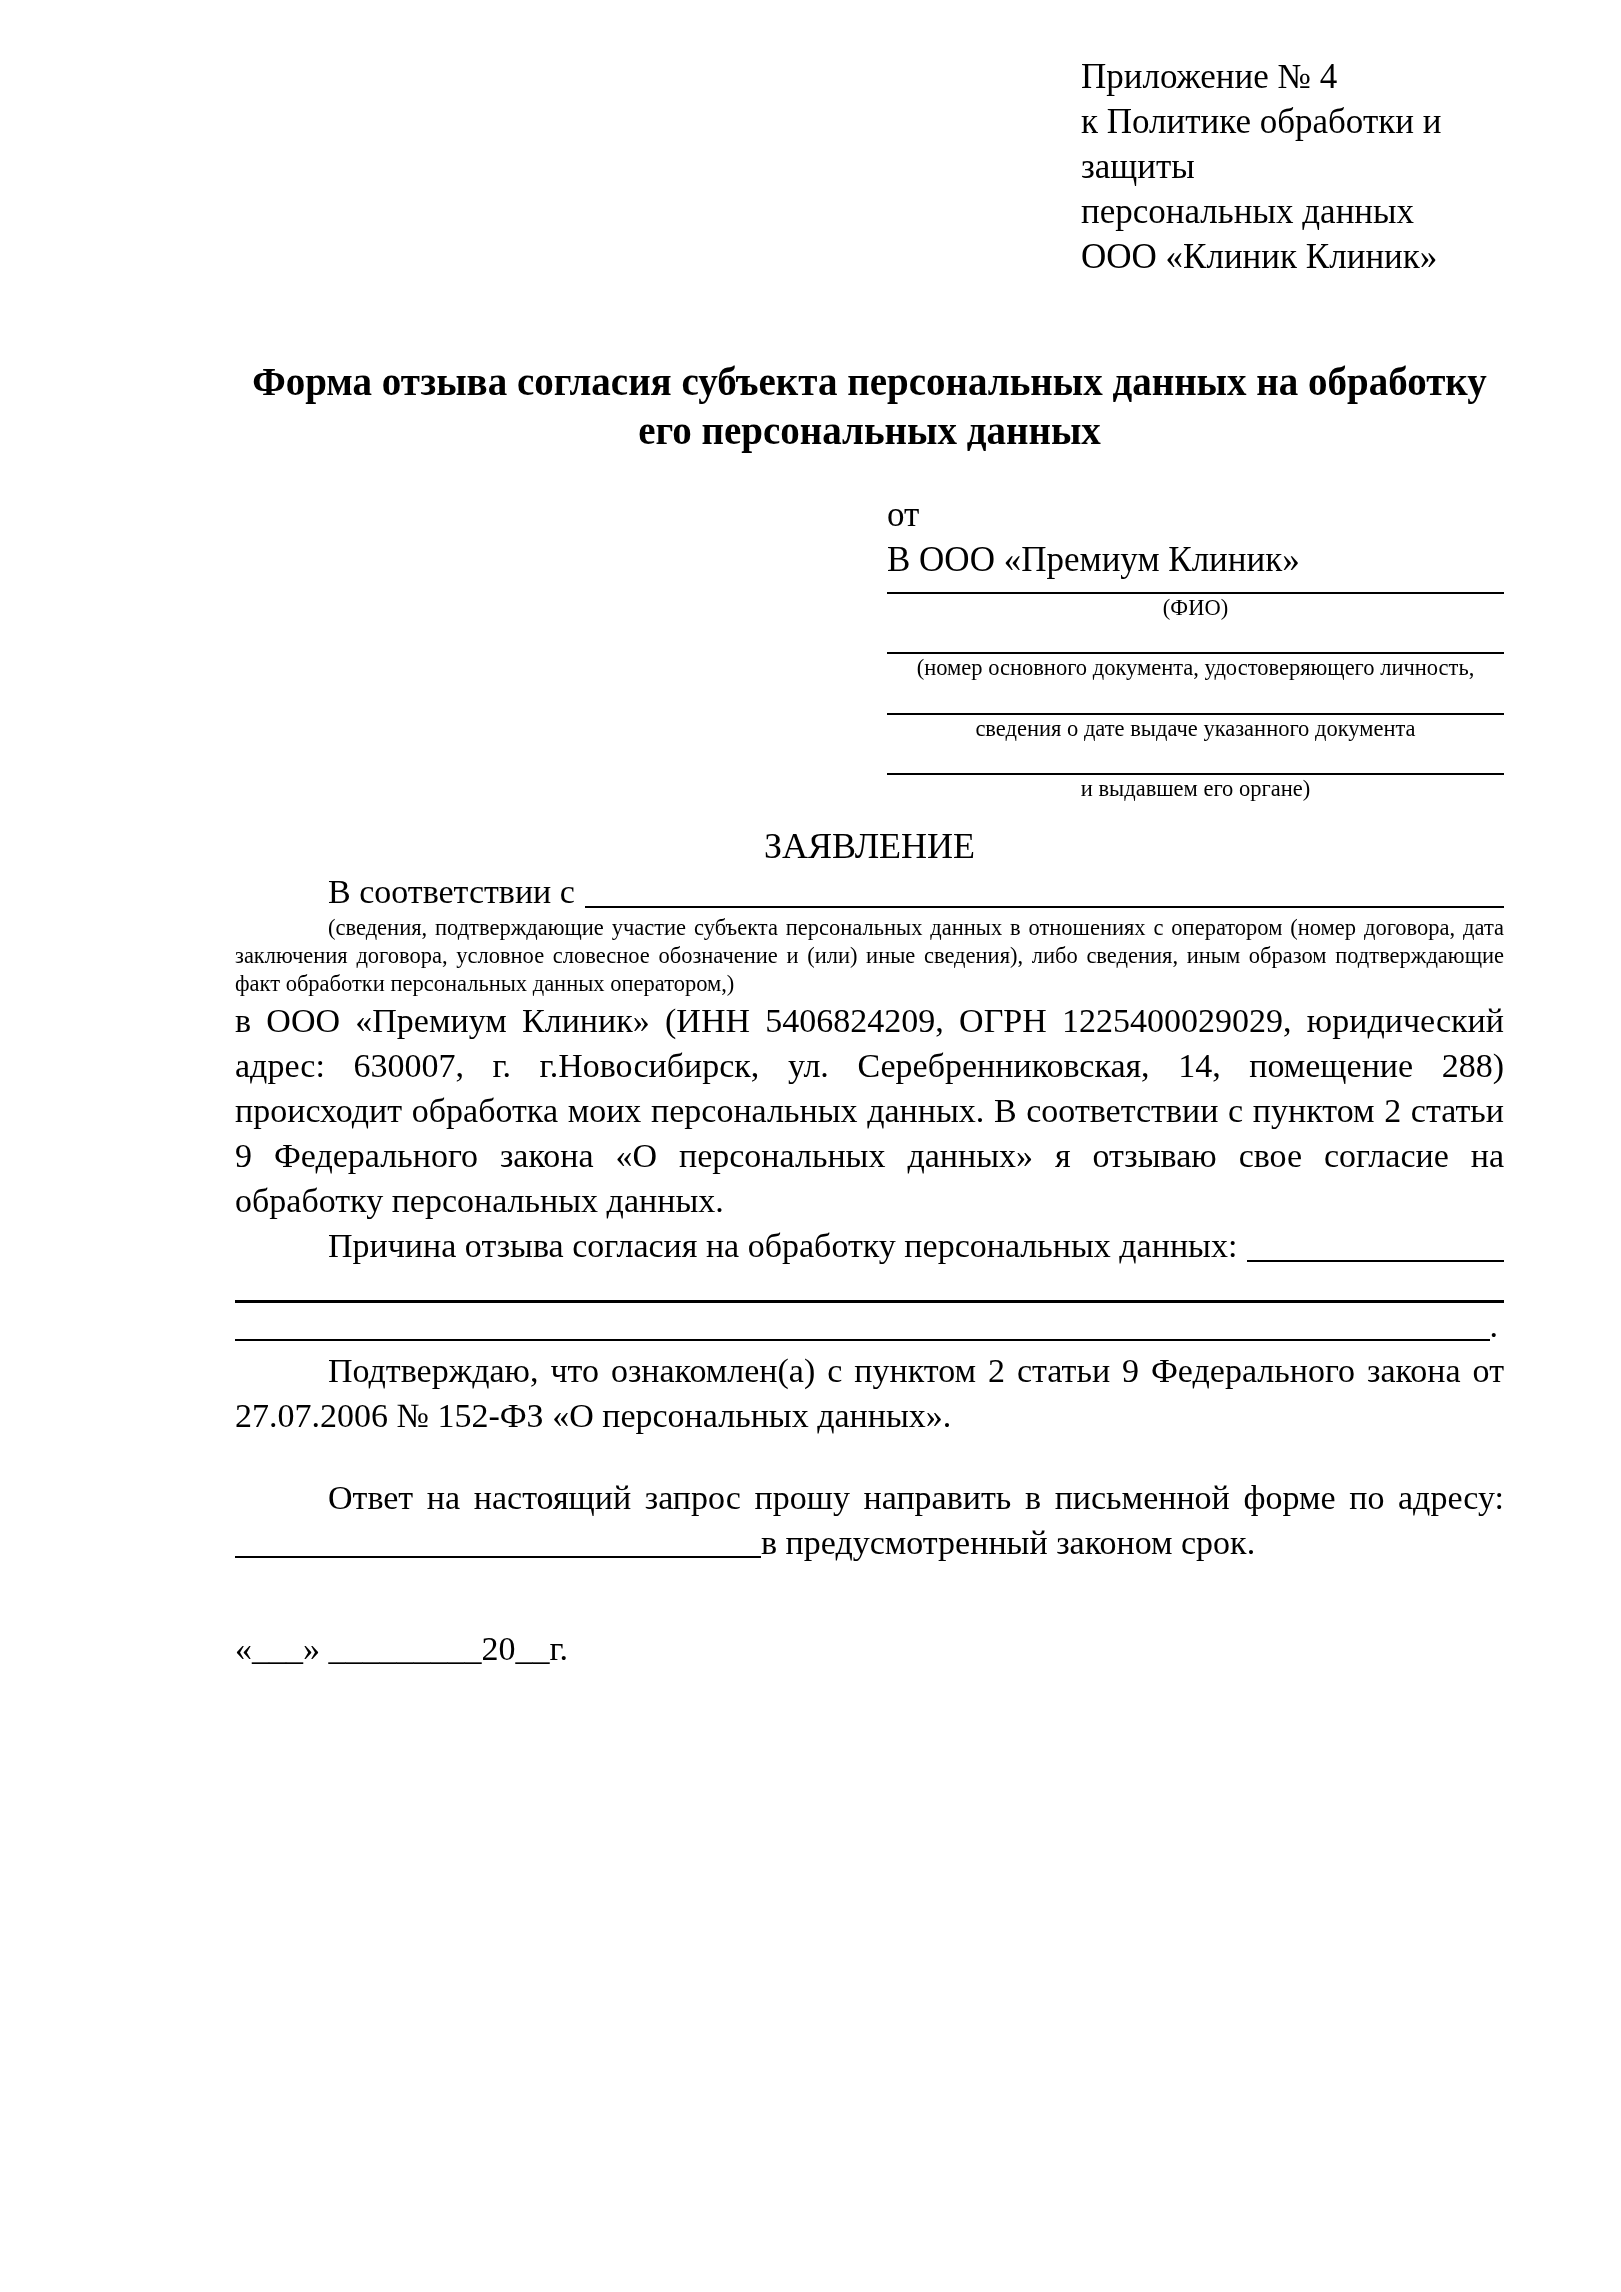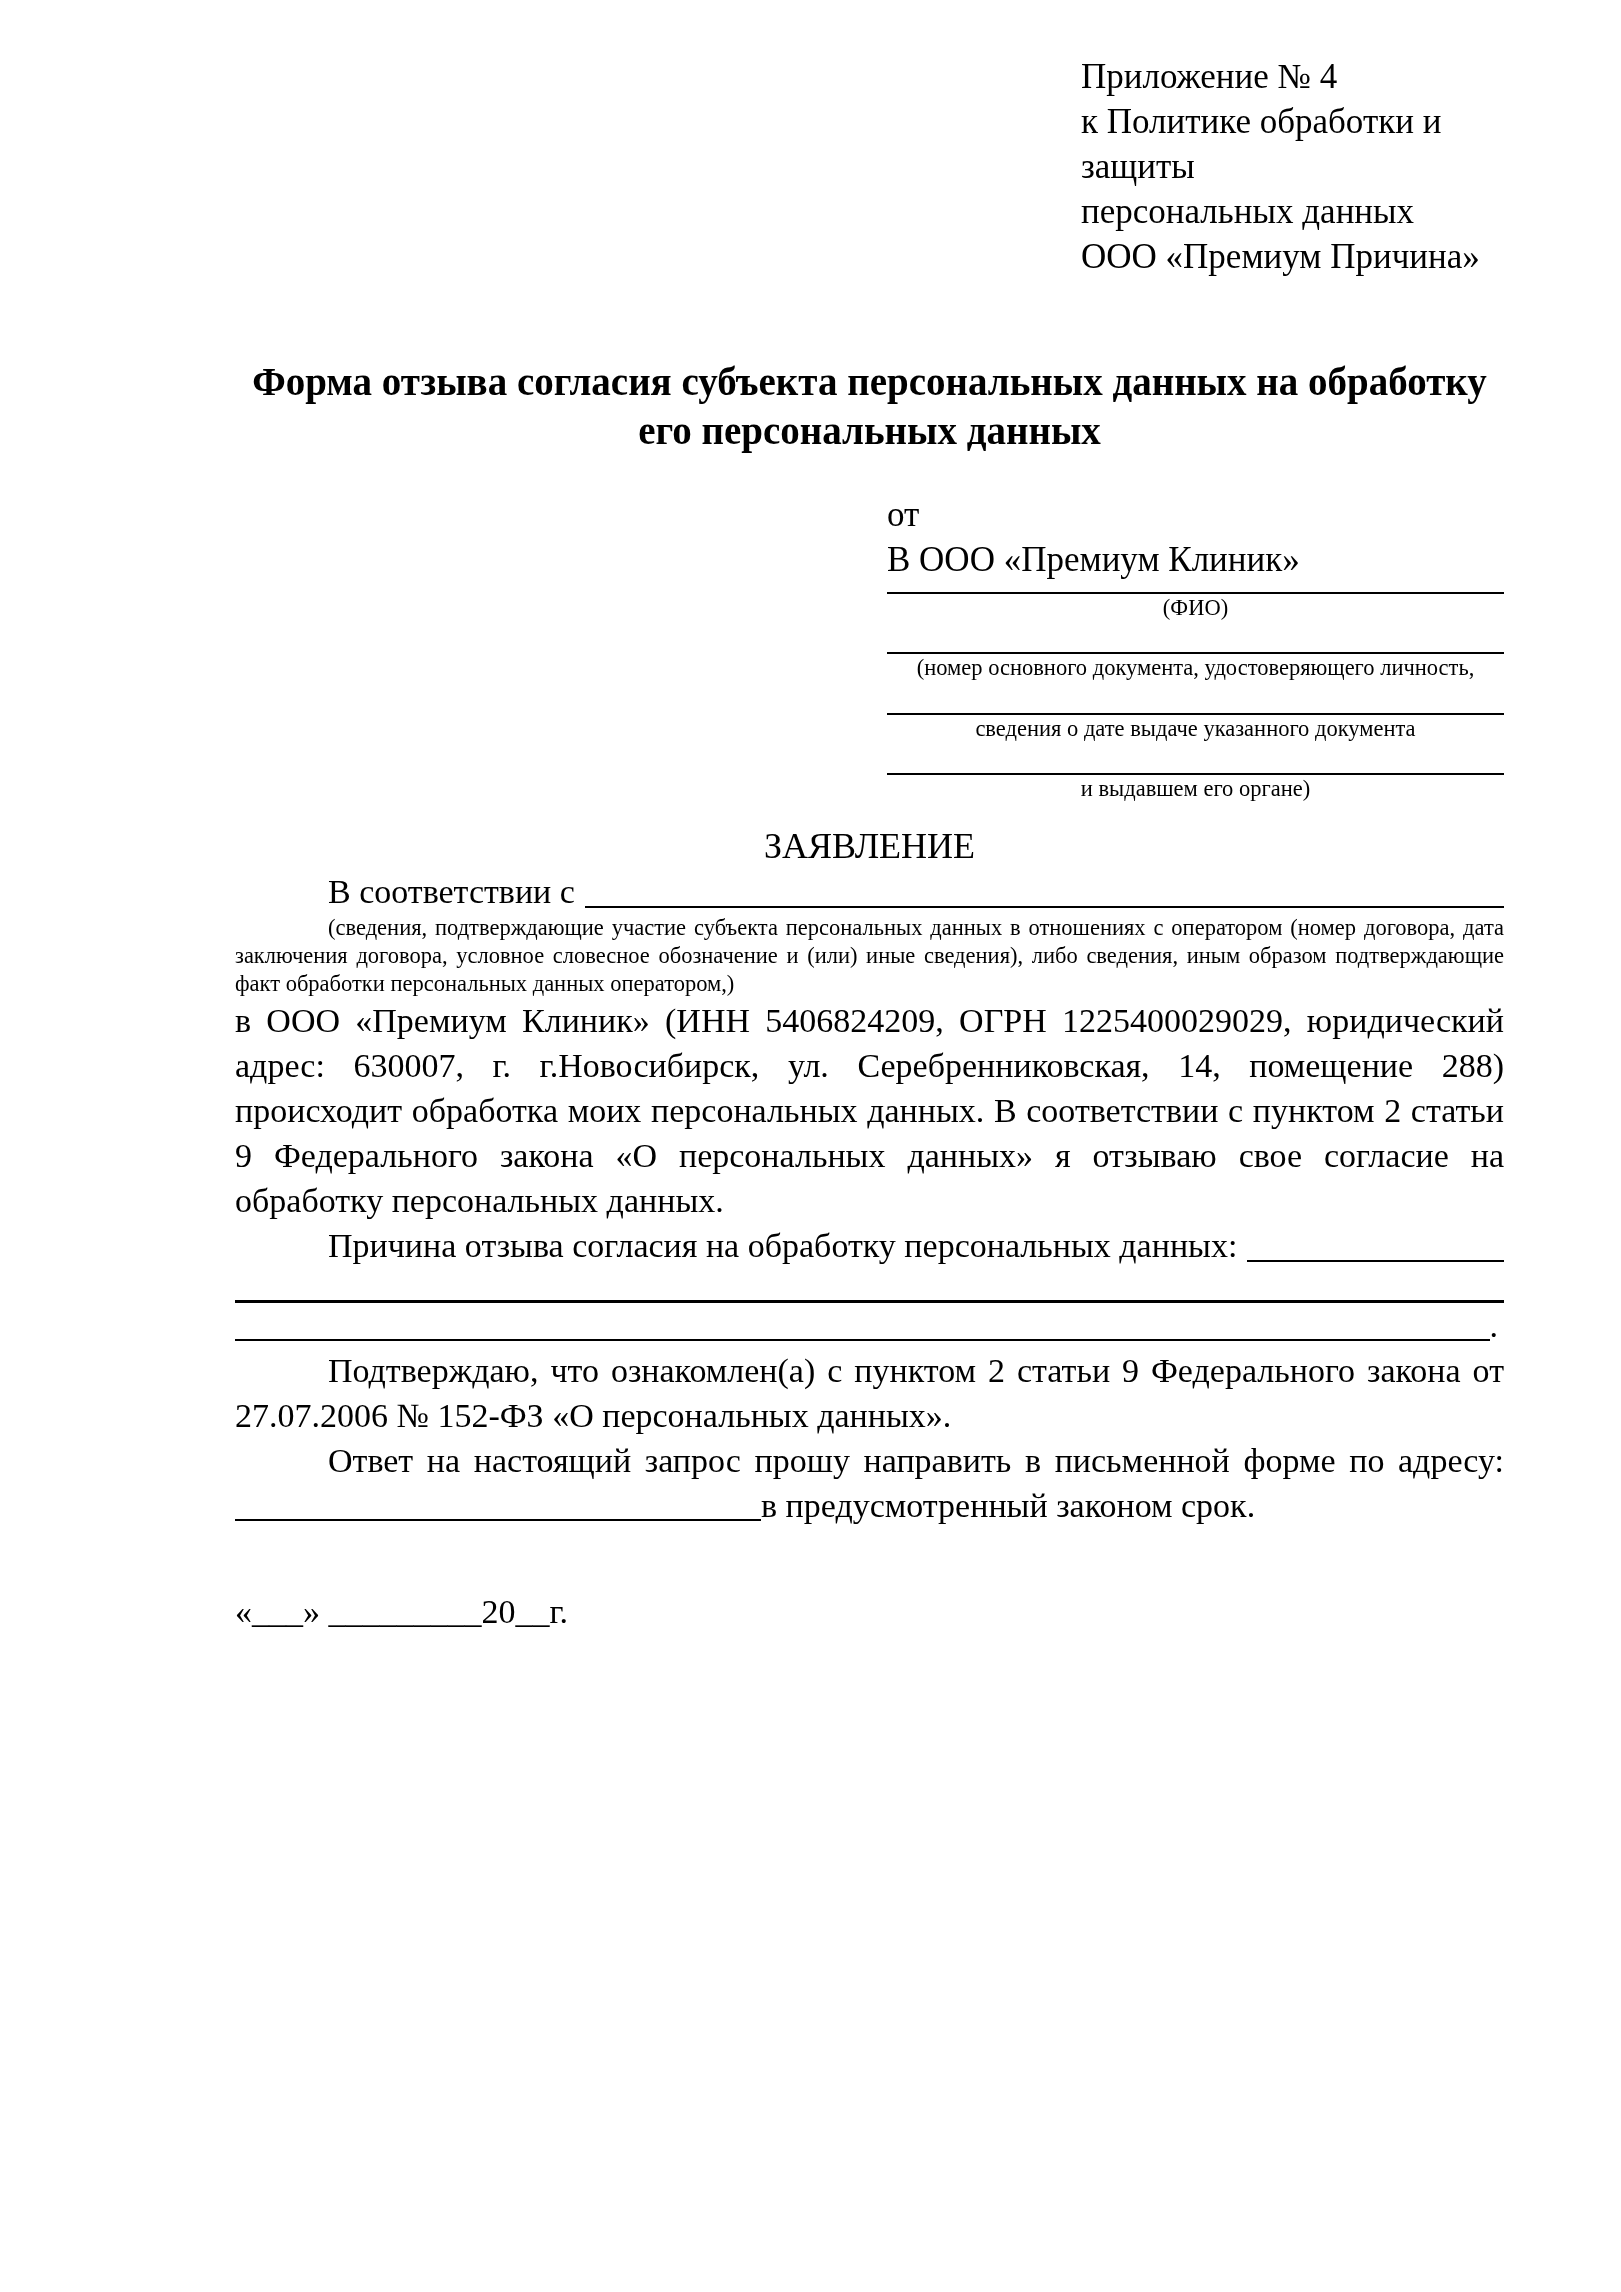--- a/index.html
+++ b/index.html
@@ -96,20 +96,21 @@
     line-height: 45px;
     text-align: justify;
     text-indent: 93px;
   }
   .reply-first-line {
     font-size: 34px;
     line-height: 45px;
     text-indent: 93px;
     text-align: justify;
     text-align-last: justify;
+    margin-top: 37px;
   }
   .reply-row { font-size: 34px; line-height: 45px; display: flex; }
   .reply-rule {
     width: 526px;
     border-bottom: 2.9px solid #000;
     margin-bottom: 6.9px;
   }
   
   .sig-row {
     margin-top: 61px;
@@ -132,21 +133,21 @@
 </style>
 </head>
 <body>
 
 <div class="page">
 
   <div class="header-block">
     <div>Приложение № 4</div>
     <div>к Политике обработки и защиты</div>
     <div>персональных данных</div>
-    <div>ООО «Премиум Причина»</div>
+    <div>ООО «Клиник Клиник»</div>
   </div>
 
   <div class="doc-title">
     <div>Форма отзыва согласия субъекта персональных данных на обработку</div>
     <div>его персональных данных</div>
   </div>
 
   <div class="addr-block">
     <div>от</div>
     <div>В ООО «Премиум Клиник»</div>

